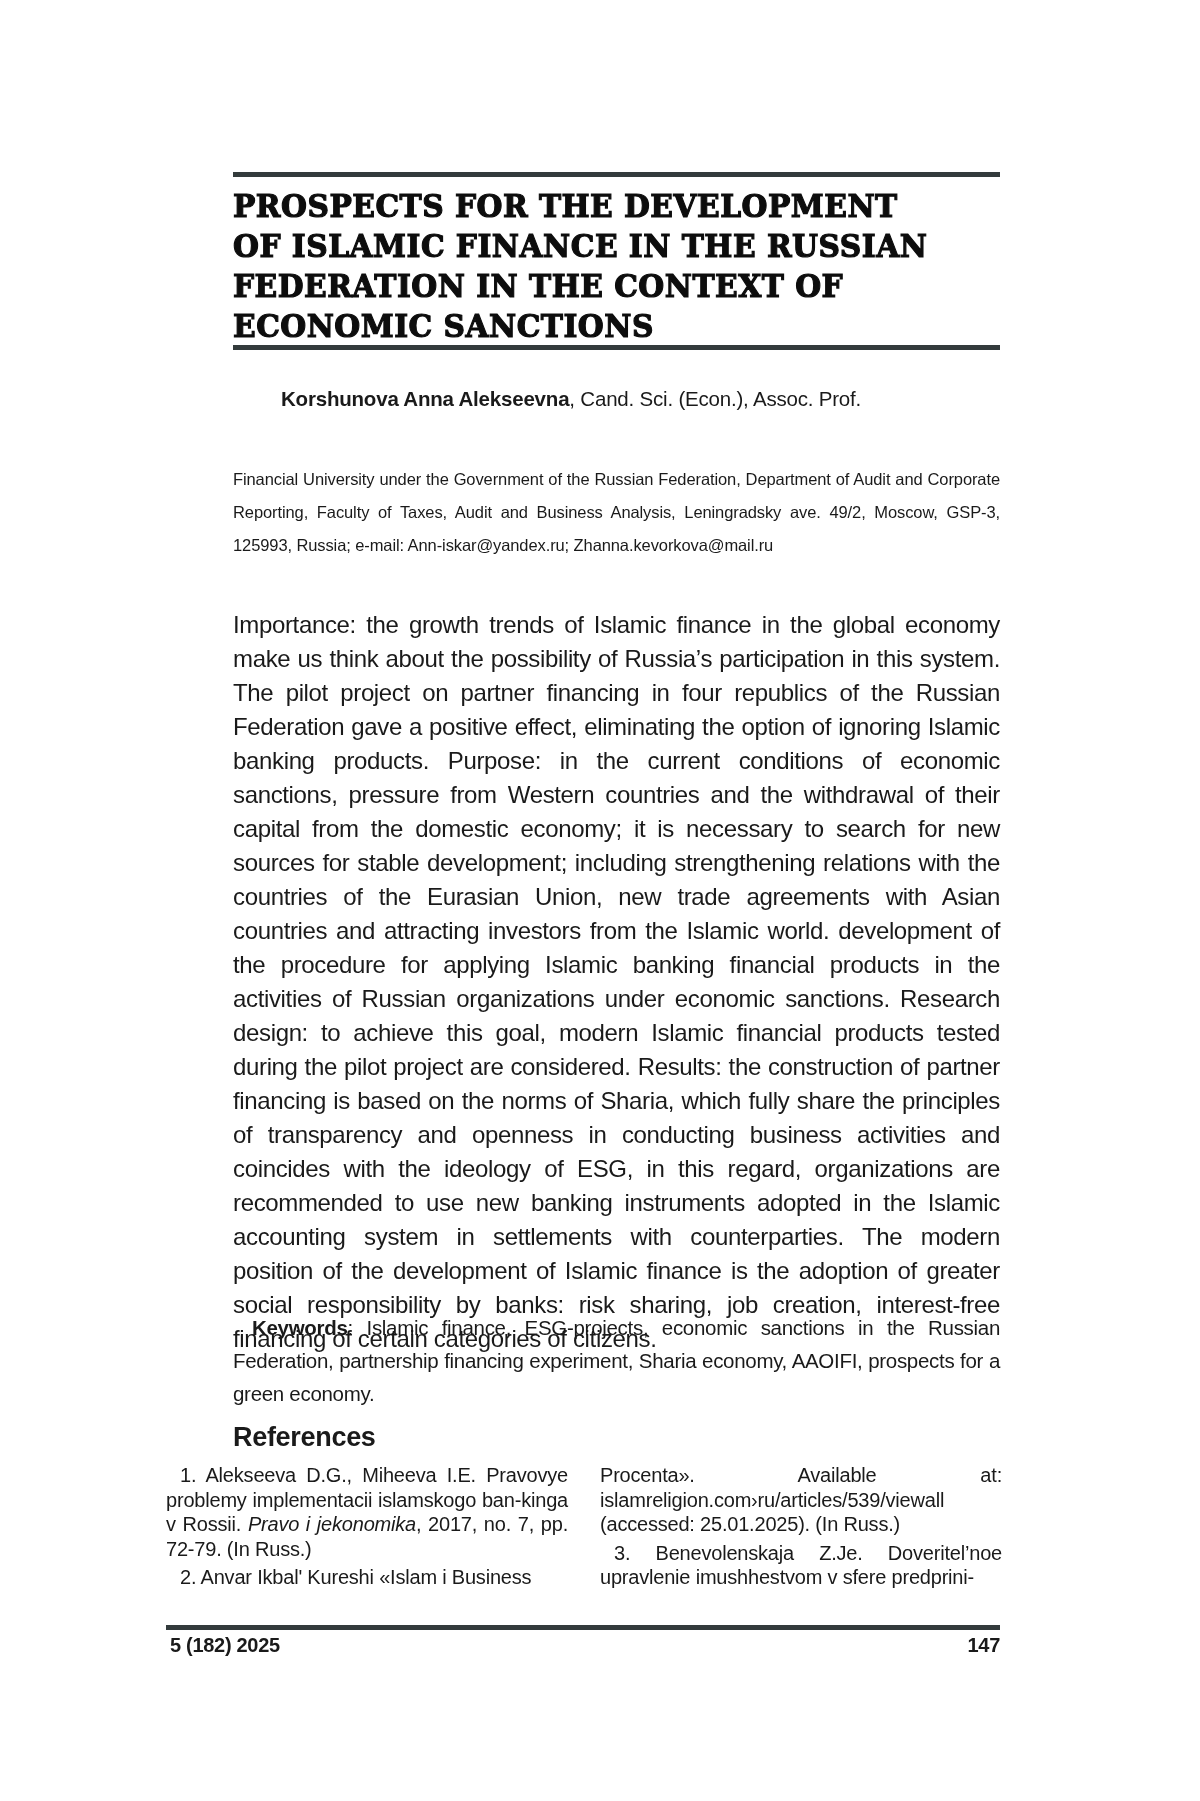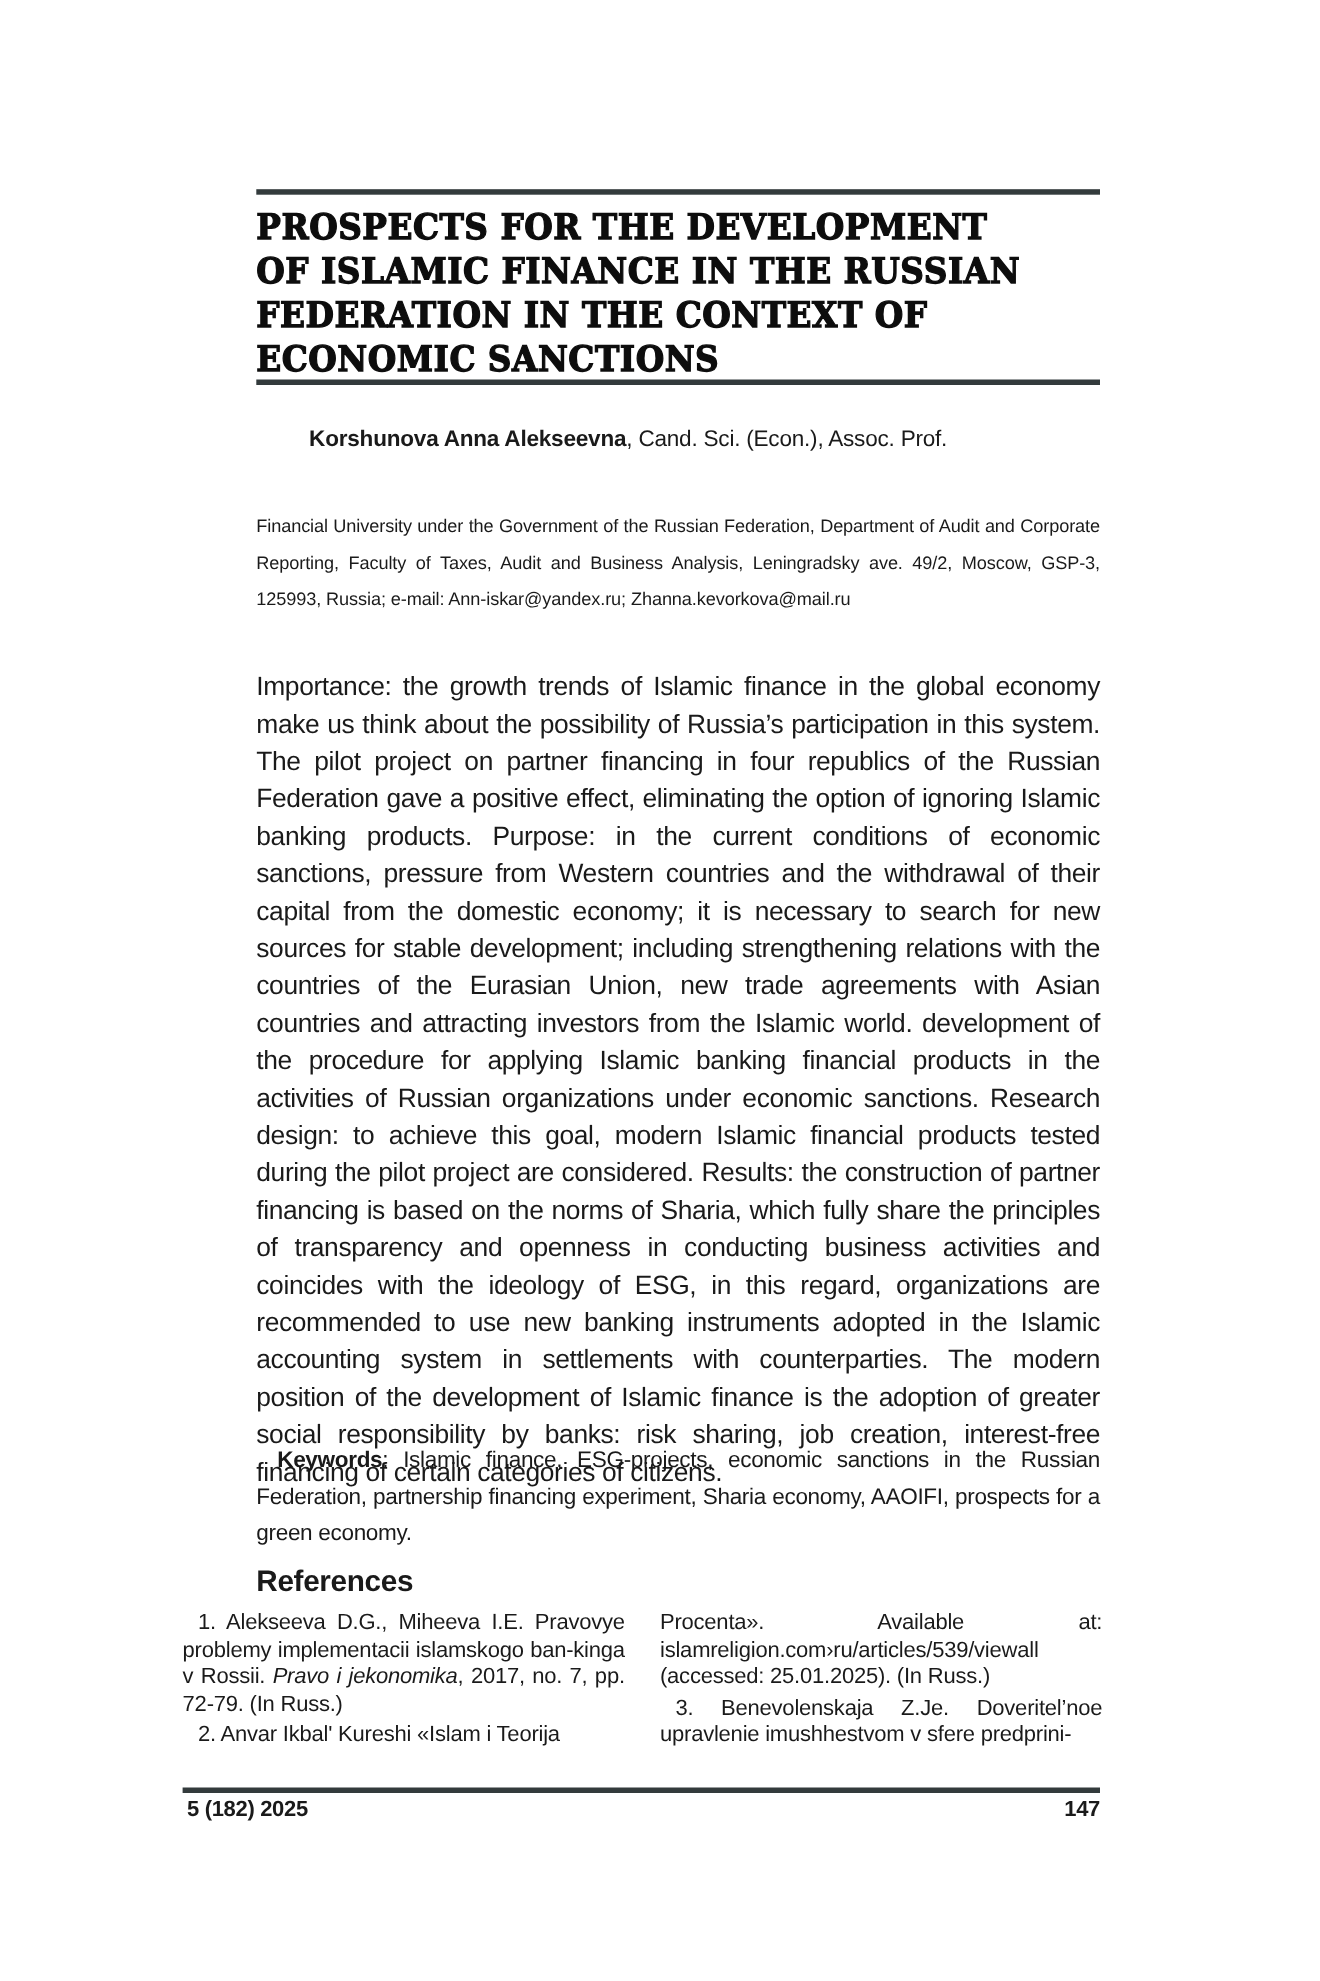--- a/index.html
+++ b/index.html
@@ -151,21 +151,21 @@
 <div class="affiliation">Financial University under the Government of the Russian Federation, Department of Audit and Corporate Reporting, Faculty of Taxes, Audit and Business Analysis, Leningradsky ave. 49/2, Moscow, GSP-3, 125993, Russia; e-mail: Ann-iskar@yandex.ru; Zhanna.kevorkova@mail.ru</div>
 
 <p class="abstract">Importance: the growth trends of Islamic finance in the global economy make us think about the possibility of Russia’s participation in this system. The pilot project on partner financing in four republics of the Russian Federation gave a positive effect, eliminating the option of ignoring Islamic banking products. Purpose: in the current conditions of economic sanctions, pressure from Western countries and the withdrawal of their capital from the domestic economy; it is necessary to search for new sources for stable development; including strengthening relations with the countries of the Eurasian Union, new trade agreements with Asian countries and attracting investors from the Islamic world. development of the procedure for applying Islamic banking financial products in the activities of Russian organizations under economic sanctions. Research design: to achieve this goal, modern Islamic financial products tested during the pilot project are considered. Results: the construction of partner financing is based on the norms of Sharia, which fully share the principles of transparency and openness in conducting business activities and coincides with the ideology of ESG, in this regard, organizations are recommended to use new banking instruments adopted in the Islamic accounting system in settlements with counterparties. The modern position of the development of Islamic finance is the adoption of greater social responsibility by banks: risk sharing, job creation, interest-free financing of certain categories of citizens.</p>
 
 <p class="keywords"><b>Keywords</b><span>: Islamic finance, ESG-projects, economic sanctions in the Russian Federation, partnership financing experiment, Sharia economy, AAOIFI, prospects for a green economy.</span></p>
 
 <h2 class="references-heading">References</h2>
 
 <div class="ref-col left">
   <p class="ref-item"><span>1.</span> <span>Alekseeva D.G., Miheeva I.E. Pravovye problemy implementacii islamskogo ban-kinga v Rossii. </span><i>Pravo i jekonomika</i><span>, 2017, no. 7, pp. 72-79. (In Russ.)</span></p>
-  <p class="ref-item"><span>2.</span> <span>Anvar Ikbal' Kureshi «Islam i Teorija</span></p>
+  <p class="ref-item"><span>2.</span> <span>Anvar Ikbal' Kureshi «Islam i Business</span></p>
 </div>
 
 <div class="ref-col right">
   <p class="ref-item cont">Procenta». Available at: islamreligion.com›ru/articles/539/viewall (accessed: 25.01.2025). (In Russ.)</p>
   <p class="ref-item"><span>3.</span> <span>Benevolenskaja Z.Je. Doveritel’noe upravlenie imushhestvom v sfere predprini-</span></p>
 </div>
 
 <div class="rule" style="left:166px; top:1625px; width:834px;"></div>
 <div class="footer-issue">5 (182) 2025</div>
 <div class="footer-page">147</div>

